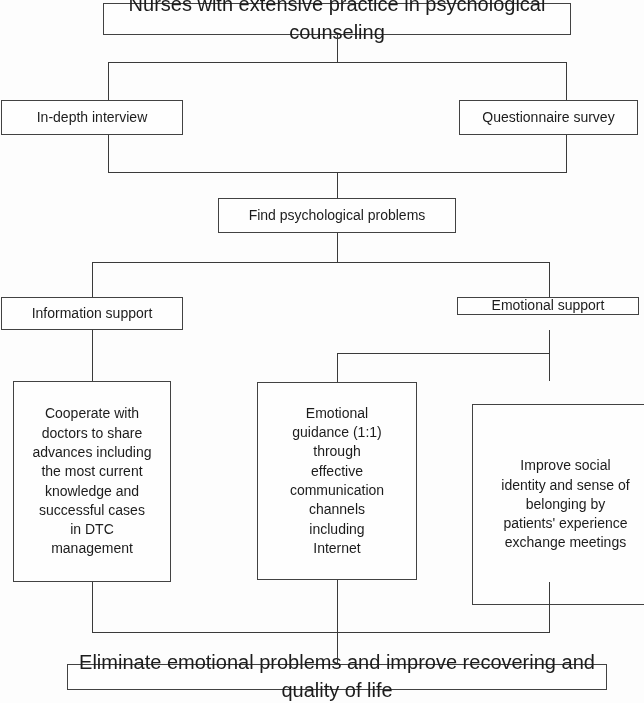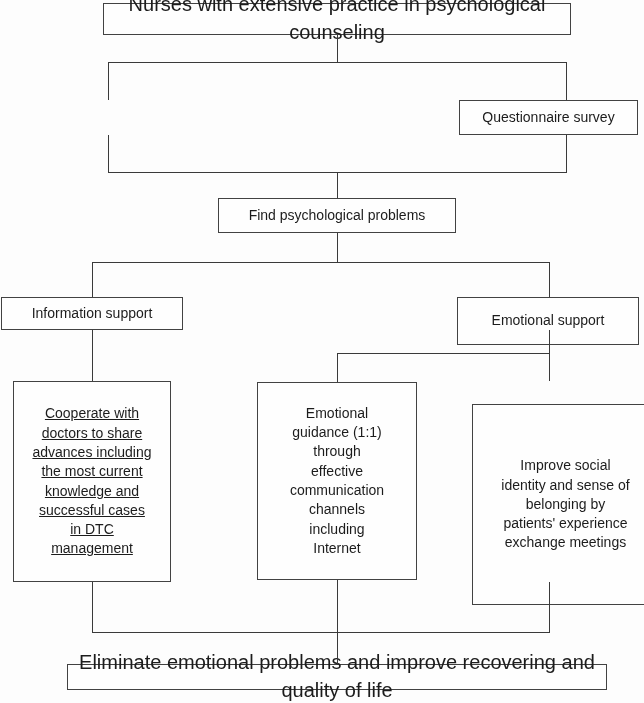--- a/index.html
+++ b/index.html
@@ -38,32 +38,33 @@
   .h,.v{position:absolute;background:var(--line);}
   .h{height:1px;}
   .v{width:1px;}
 
   
   #n-root      {left:103px; top:3px;   width:468px; height:32px;}
   #n-interview {left:1px;   top:100px; width:182px; height:35px;}
   #n-survey    {left:459px; top:100px; width:179px; height:35px;}
   #n-find      {left:218px; top:198px; width:238px; height:35px;}
   #n-info      {left:1px;   top:297px; width:182px; height:33px;text-align:right;}
-  #n-emo       {left:457px; top:297px; width:182px; height:48px;text-align:center;}
-  #n-cooperate {left:13px;  top:381px; width:158px; height:201px; padding:0 18px;text-decoration:underline;}
+  #n-emo       {left:457px; top:297px; width:182px; height:18px;text-align:center;}
+  #n-cooperate {left:13px;  top:381px; width:158px; height:201px; padding:0 18px;}
   #n-guidance  {left:257px; top:382px; width:160px; height:198px; padding:8px 28px;}
   #n-identity  {left:472px; top:404px; width:187px; height:201px; padding:12px 26px;}
   #n-outcome   {left:67px;  top:664px; width:540px; height:26px;}
 </style>
 </head>
 <body>
 
 <div class="canvas">
 
   <div class="node wide" id="n-root">Nurses with extensive practice in psychological counseling</div>
+  <div class="node" id="n-interview">In-depth interview</div>
   <div class="node" id="n-survey">Questionnaire survey</div>
   <div class="node" id="n-find">Find psychological problems</div>
   <div class="node" id="n-info">Information support</div>
   <div class="node" id="n-emo">Emotional support</div>
   <div class="node" id="n-cooperate">Cooperate with doctors to share advances including the most current knowledge and successful cases in DTC management</div>
   <div class="node" id="n-guidance">Emotional guidance (1:1) through effective communication channels including Internet</div>
   <div class="node" id="n-identity">Improve social identity and sense of belonging by patients' experience exchange meetings</div>
   <div class="node wide" id="n-outcome">Eliminate emotional problems and improve recovering and quality of life</div>
 
   <div class="v" style="left:337px; top:34px;  height:28px;"></div>

